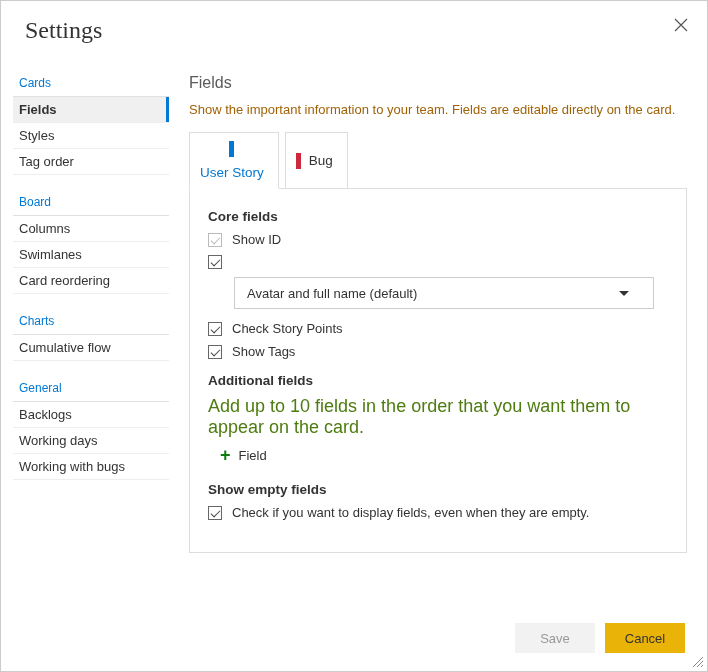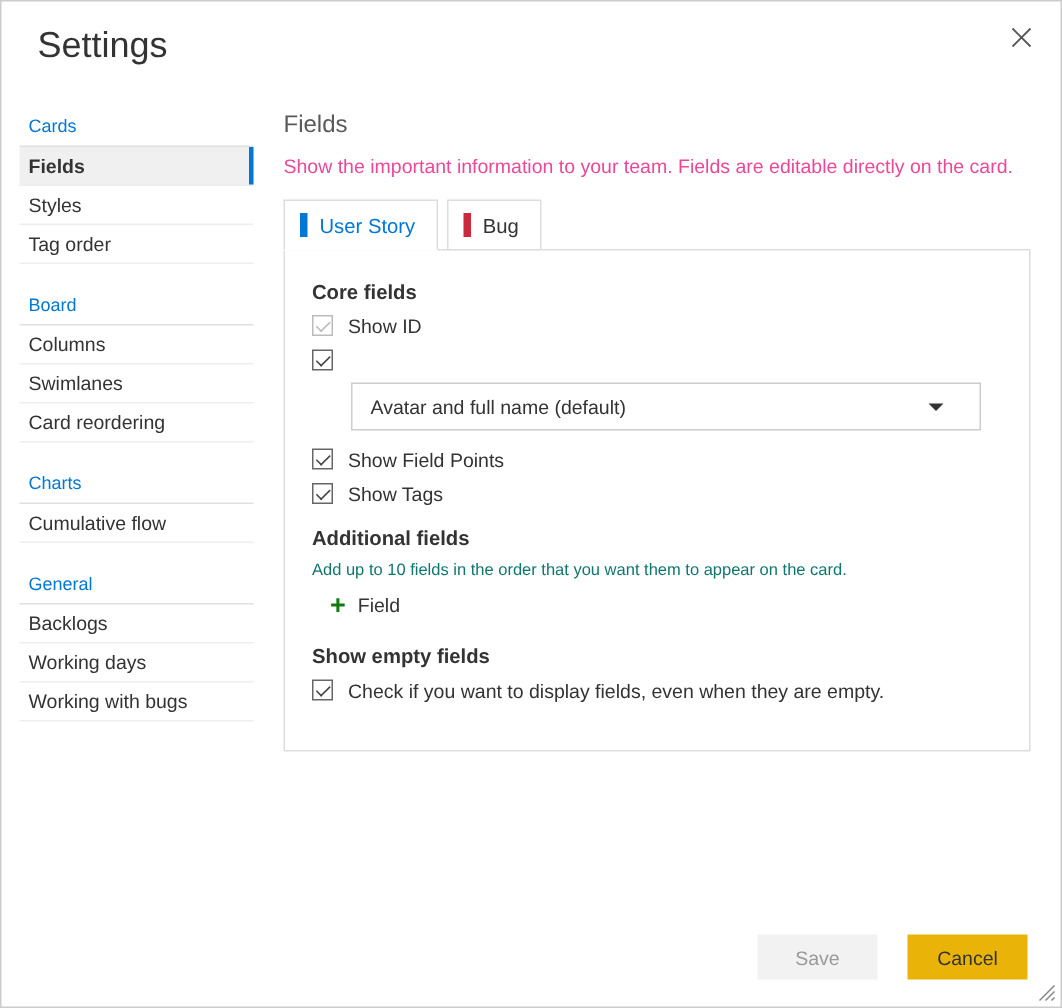--- a/index.html
+++ b/index.html
@@ -14,20 +14,21 @@
     position: relative;
     border: 1px solid #ccc;
   }
   .dialog-header {
     padding: 16px 24px 24px 24px;
   }
   .dialog-title {
     font-size: 24px;
     font-weight: 300;
     color: #333;
+    font-family: Liberation Serif, serif;
   }
   .close-btn {
     position: absolute;
     top: 12px;
     right: 14px;
     width: 24px;
     height: 24px;
     display: flex;
     align-items: center;
     justify-content: center;
@@ -73,21 +74,21 @@
   .main {
     flex: 1;
     padding: 0 20px 0 20px;
   }
   .main-title {
     font-size: 16px;
     color: #5a5a5a;
     padding: 6px 0 10px 0;
   }
   .main-desc {
-    color: #ec4899;
+    color: #a16207;
     font-size: 13px;
     margin-bottom: 14px;
   }
   .tabs {
     display: flex;
     gap: 6px;
     margin-bottom: 0;
   }
   .tab {
     padding: 8px 14px 8px 10px;
@@ -97,41 +98,42 @@
     align-items: center;
     gap: 8px;
     cursor: pointer;
     font-size: 13.5px;
     position: relative;
     top: 1px;
   }
   .tab.active {
     border-bottom-color: #fff;
     color: #0078d4;
+    flex-direction: column;
   }
   .tab-bar {
     width: 5px;
     height: 16px;
   }
   .tab-bar.blue { background: #0078d4; }
   .tab-bar.red  { background: #cc293d; }
   .tab-content {
     border: 1px solid #ddd;
     padding: 16px 18px 24px 18px;
   }
   .group-head {
     font-weight: 700;
     color: #333;
     margin-bottom: 8px;
     margin-top: 4px;
     font-size: 13.5px;
   }
   .check-row {
     display: flex;
-    align-items: flex-start;
+    align-items: flex-end;
     gap: 10px;
     margin: 8px 0;
   }
   .cbx {
     width: 14px;
     height: 14px;
     border: 1px solid #666;
     display: flex;
     align-items: center;
     justify-content: center;
@@ -163,22 +165,22 @@
     width: 420px;
     cursor: pointer;
   }
   .caret {
     width: 0; height: 0;
     border-left: 5px solid transparent;
     border-right: 5px solid transparent;
     border-top: 5px solid #333;
   }
   .subdesc {
-    color: #0f766e;
-    font-size: 11px;
+    color: #4d7c0f;
+    font-size: 18px;
     margin-bottom: 0;
   }
   .add-field {
     display: flex;
     align-items: center;
     gap: 8px;
     margin-left: 12px;
     margin-top: 8px;
     margin-bottom: 18px;
     cursor: pointer;
@@ -187,21 +189,21 @@
     color: #107c10;
     font-size: 18px;
     font-weight: 700;
     line-height: 1;
   }
   .footer {
     position: absolute;
     bottom: 18px;
     right: 22px;
     display: flex;
-    gap: 20px;
+    gap: 10px;
   }
   .btn {
     min-width: 80px;
     height: 30px;
     border: none;
     background: #eaeaea;
     color: #333;
     font-family: inherit;
     font-size: 13px;
     cursor: pointer;
@@ -289,21 +291,21 @@
         <div class="cbx checked"></div>
       </div>
 
       <div class="select">
         <span>Avatar and full name (default)</span>
         <div class="caret"></div>
       </div>
 
       <div class="check-row">
         <div class="cbx checked"></div>
-        <span>Show Field Points</span>
+        <span>Check Story Points</span>
       </div>
 
       <div class="check-row">
         <div class="cbx checked"></div>
         <span>Show Tags</span>
       </div>
 
       <div class="group-head" style="margin-top:14px">Additional fields</div>
       <div class="subdesc">Add up to 10 fields in the order that you want them to appear on the card.</div>
 

